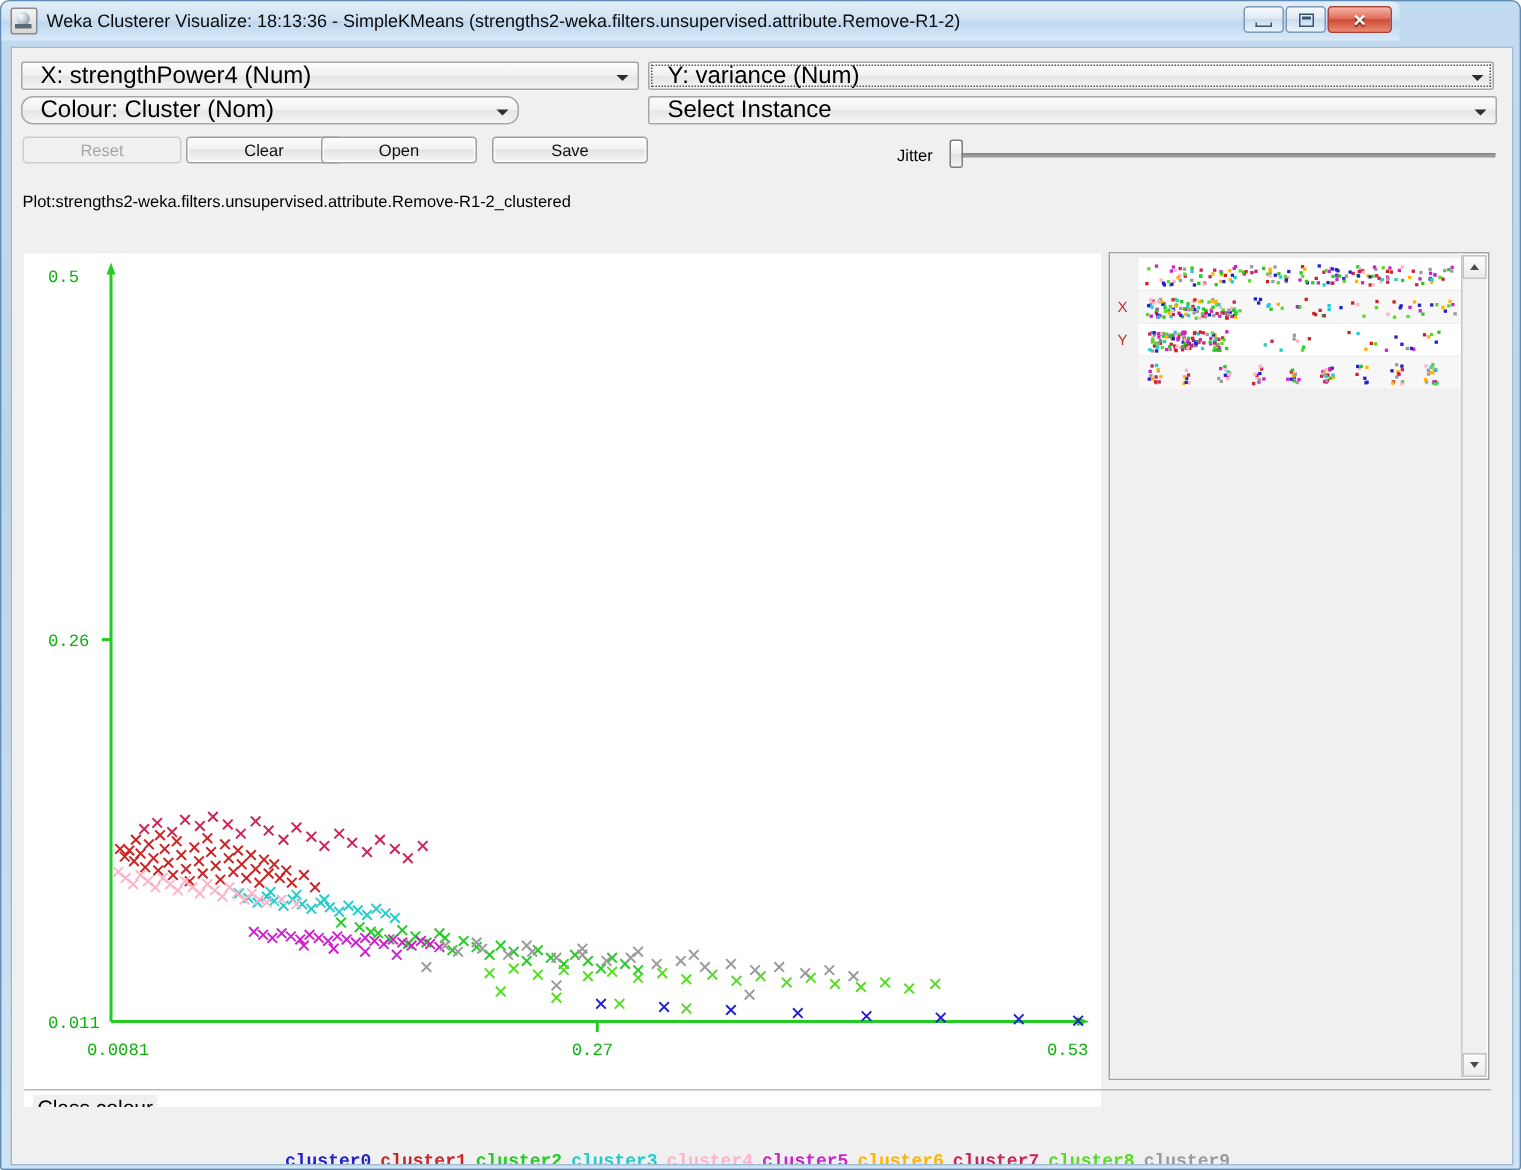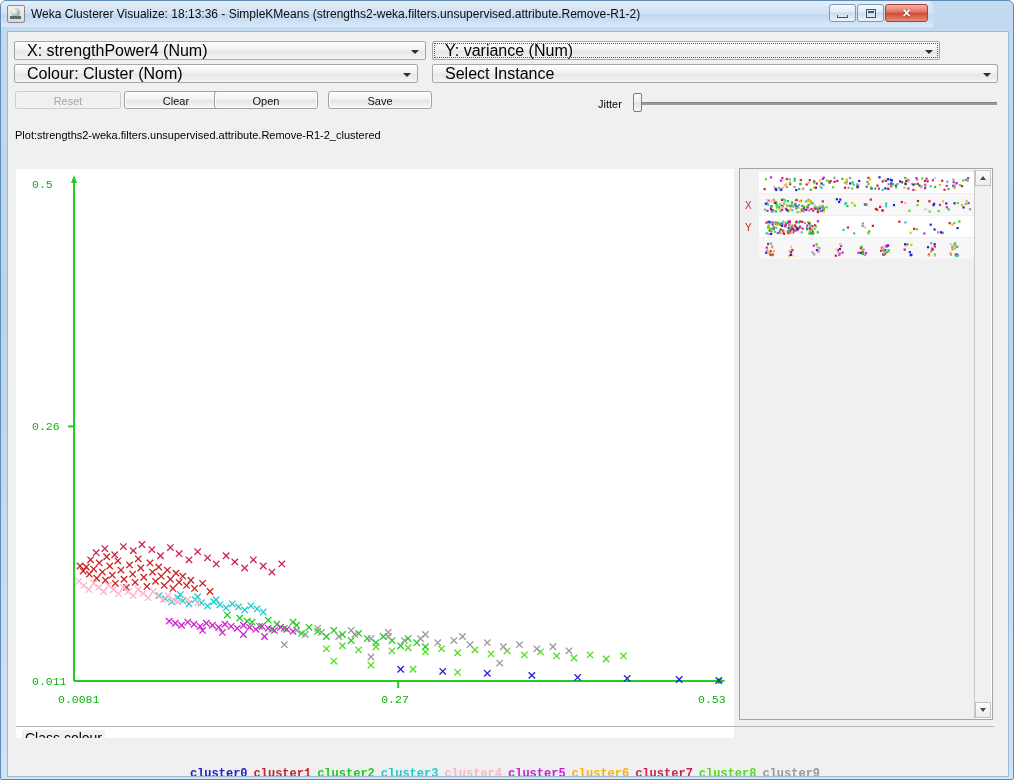--- a/index.html
+++ b/index.html
@@ -321,26 +321,26 @@
     </div>
   </div>
 
   <div id="client">
 
     <div class="combo" style="left:6px; top:9px; width:412px;">
       <span>X: strengthPower4 (Num)</span>
       <span class="caret"></span>
     </div>
 
-    <div class="combo focused" style="left:424px; top:9px; width:508px;">
+    <div class="combo focused" style="left:424px; top:9px; width:564px;">
       <span>Y: variance (Num)</span>
       <span class="caret"></span>
     </div>
 
-    <div class="combo" style="left:6px; top:32px; width:404px;">
+    <div class="combo" style="left:6px; top:32px; width:332px;border-radius:8px;">
       <span>Colour: Cluster (Nom)</span>
       <span class="caret"></span>
     </div>
 
     <div class="combo" style="left:424px; top:32px; width:566px;">
       <span>Select Instance</span>
       <span class="caret"></span>
     </div>
 
     <div class="btn disabled" style="left:7px; top:59px; width:106px;">Reset</div>

